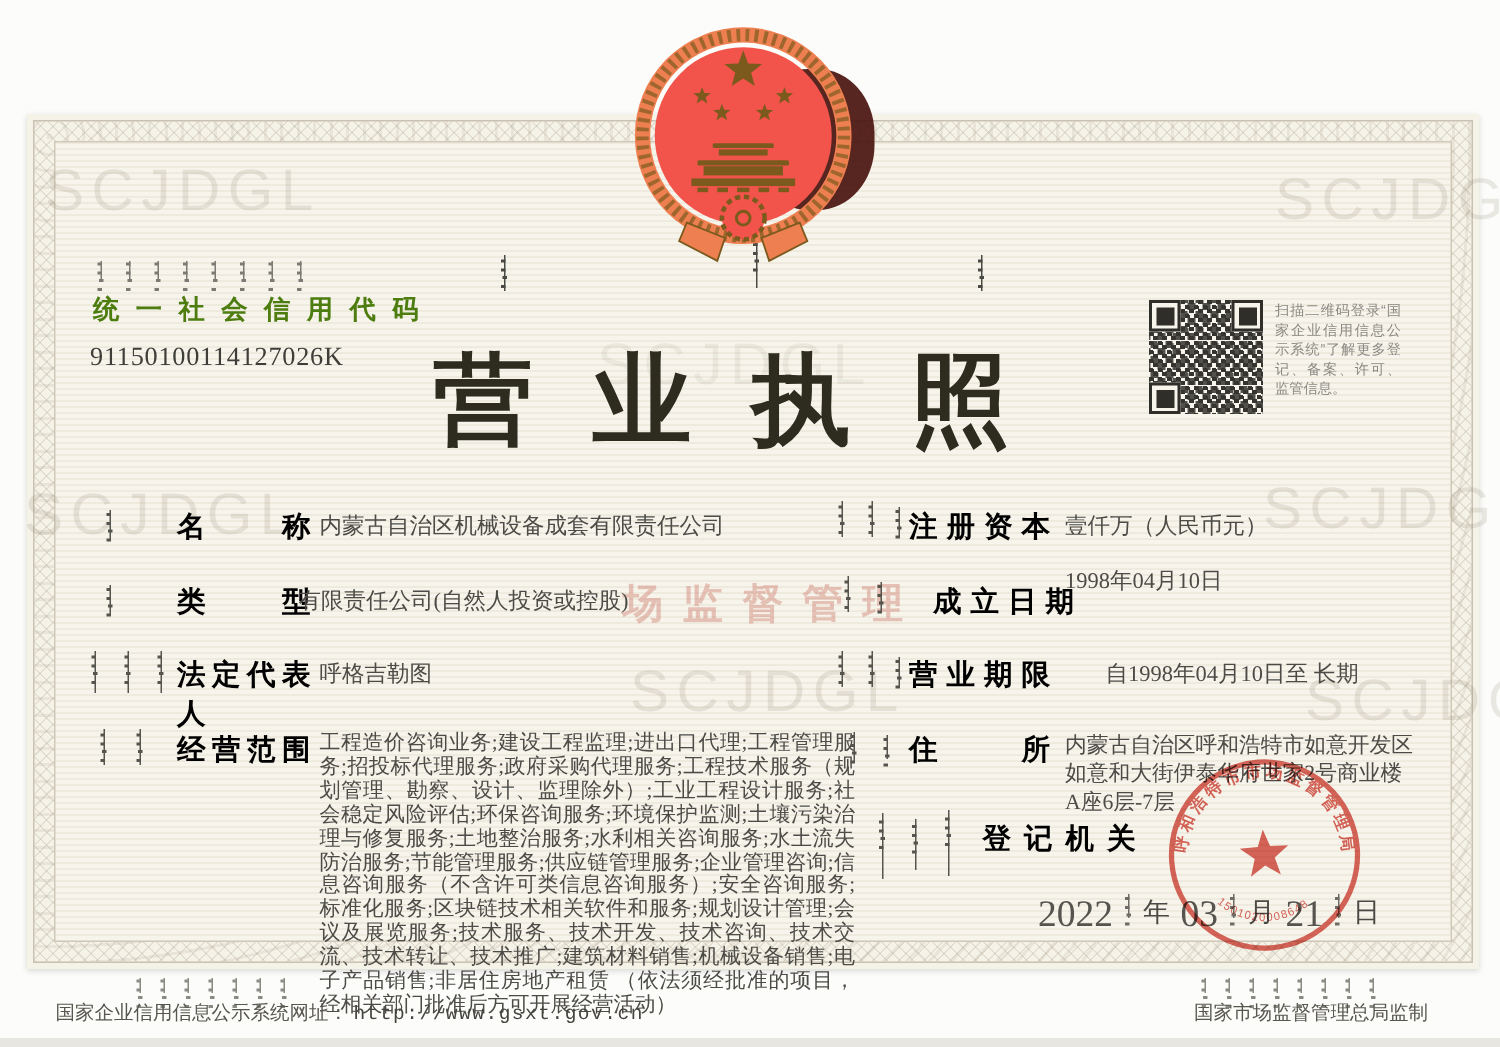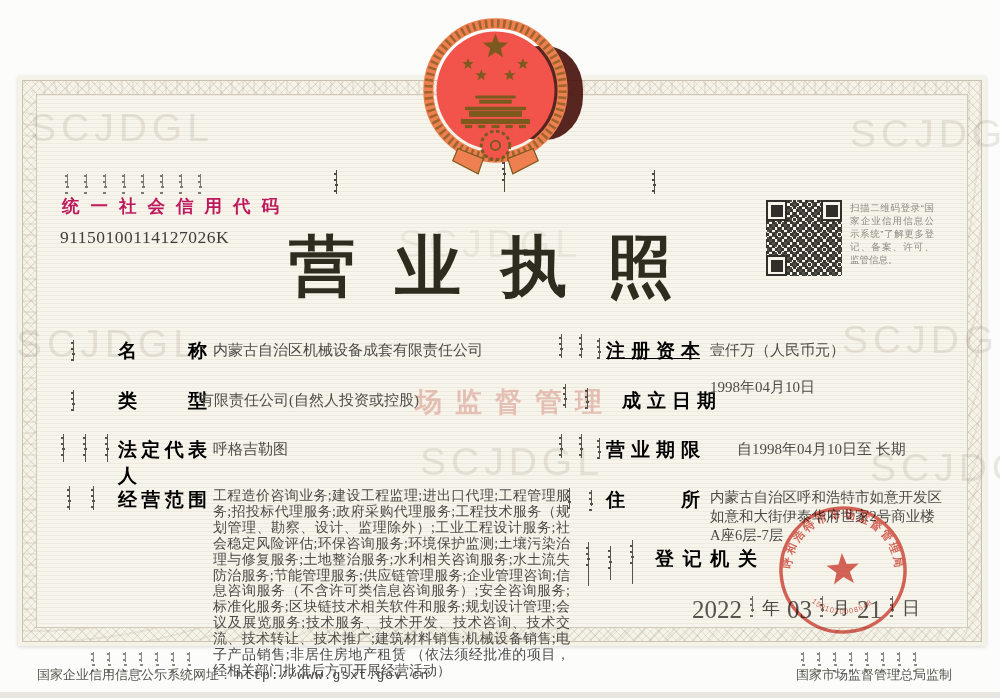--- a/index.html
+++ b/index.html
@@ -31,21 +31,21 @@
   .mg::after{content:"";position:absolute;left:.5px;top:12%;width:3.5px;height:2px;background:currentColor;
       box-shadow:0 6px 0 currentColor,1px 11px 0 currentColor,0 17px 0 currentColor;}
   .h10{height:10px}.h12{height:12px}.h16{height:16px}.h20{height:20px}.h24{height:24px}
   .h28{height:28px}.h34{height:34px}.h44{height:44px}
   .mg-row{position:absolute;display:flex;gap:14px;color:#7b7b74;}
 
   
   .z{position:absolute;z-index:3;}
   .lbl{font-weight:bold;color:#000000;font-size:19px;text-align:justify;text-align-last:justify;}
   .val{font-family:"Liberation Serif",serif;color:#4c4b46;font-size:15px;}
-  .credit-label{font-weight:bold;font-size:17.5px;letter-spacing:11px;color:#be185d;white-space:nowrap;}
+  .credit-label{font-weight:bold;font-size:17.5px;letter-spacing:11px;color:#4d7c0f;white-space:nowrap;}
   .credit-code{font-family:"Liberation Serif",serif;font-size:17.5px;letter-spacing:.5px;color:#3e3d38;}
   .doc-title{font-weight:bold;font-size:66px;letter-spacing:40px;color:#2d2c1f;white-space:nowrap;}
   .scope{width:357px;line-height:15.9px;font-size:14px;text-align:justify;word-break:break-all;color:#4c4b46;}
   .addr{width:233px;line-height:19px;font-size:14.5px;word-break:break-all;color:#4c4b46;}
   .qr-note{width:84px;font-size:9.5px;line-height:13px;color:#8b8a82;text-align:justify;word-break:break-all;}
   .date-row{display:flex;align-items:flex-start;gap:7px;color:#4c4b46;}
   .date-num{font-family:"Liberation Serif",serif;font-size:25px;color:#55544e;}
   .date-unit{font-size:18px;color:#4a4944;padding-bottom:2px;}
   .date-row .mg{color:#6d6d66;margin-bottom:3px;}
   .footer-left,.footer-right{font-size:13px;color:#57564f;}
@@ -155,21 +155,21 @@
   <div class="z val" style="left:213px;top:440px;">呼格吉勒图</div>
 
   <span class="z mg h24" style="left:66px;top:486px;color:#55554e;"></span>
   <span class="z mg h24" style="left:90px;top:486px;color:#55554e;"></span>
   <div class="z lbl" style="left:118px;top:487px;width:89px;">经营范围</div>
   <div class="z val scope" style="left:213px;top:488px;">工程造价咨询业务;建设工程监理;进出口代理;工程管理服务;招投标代理服务;政府采购代理服务;工程技术服务（规划管理、勘察、设计、监理除外）;工业工程设计服务;社会稳定风险评估;环保咨询服务;环境保护监测;土壤污染治理与修复服务;土地整治服务;水利相关咨询服务;水土流失防治服务;节能管理服务;供应链管理服务;企业管理咨询;信息咨询服务（不含许可类信息咨询服务）;安全咨询服务;标准化服务;区块链技术相关软件和服务;规划设计管理;会议及展览服务;技术服务、技术开发、技术咨询、技术交流、技术转让、技术推广;建筑材料销售;机械设备销售;电子产品销售;非居住房地产租赁 （依法须经批准的项目，经相关部门批准后方可开展经营活动）</div>
 
   <span class="z mg h24" style="left:558px;top:334px;color:#55554e;"></span>
   <span class="z mg h24" style="left:578px;top:334px;color:#55554e;"></span>
   <span class="z mg h20" style="left:596px;top:338px;color:#55554e;"></span>
-  <div class="z lbl" style="left:606px;top:338px;width:94px;text-decoration:underline;">注册资本</div>
+  <div class="z lbl" style="left:606px;top:338px;width:94px;">注册资本</div>
   <div class="z val" style="left:710px;top:341px;">壹仟万（人民币元）</div>
 
   <span class="z mg h24" style="left:562px;top:384px;color:#55554e;"></span>
   <span class="z mg h20" style="left:584px;top:388px;color:#55554e;"></span>
   <div class="z lbl" style="left:606px;top:388px;width:94px;margin-left:16px;">成立日期</div>
   <div class="z val" style="left:710px;top:378px;">1998年04月10日</div>
 
   <span class="z mg h24" style="left:558px;top:434px;color:#55554e;"></span>
   <span class="z mg h24" style="left:578px;top:434px;color:#55554e;"></span>
   <span class="z mg h20" style="left:596px;top:438px;color:#55554e;"></span>

